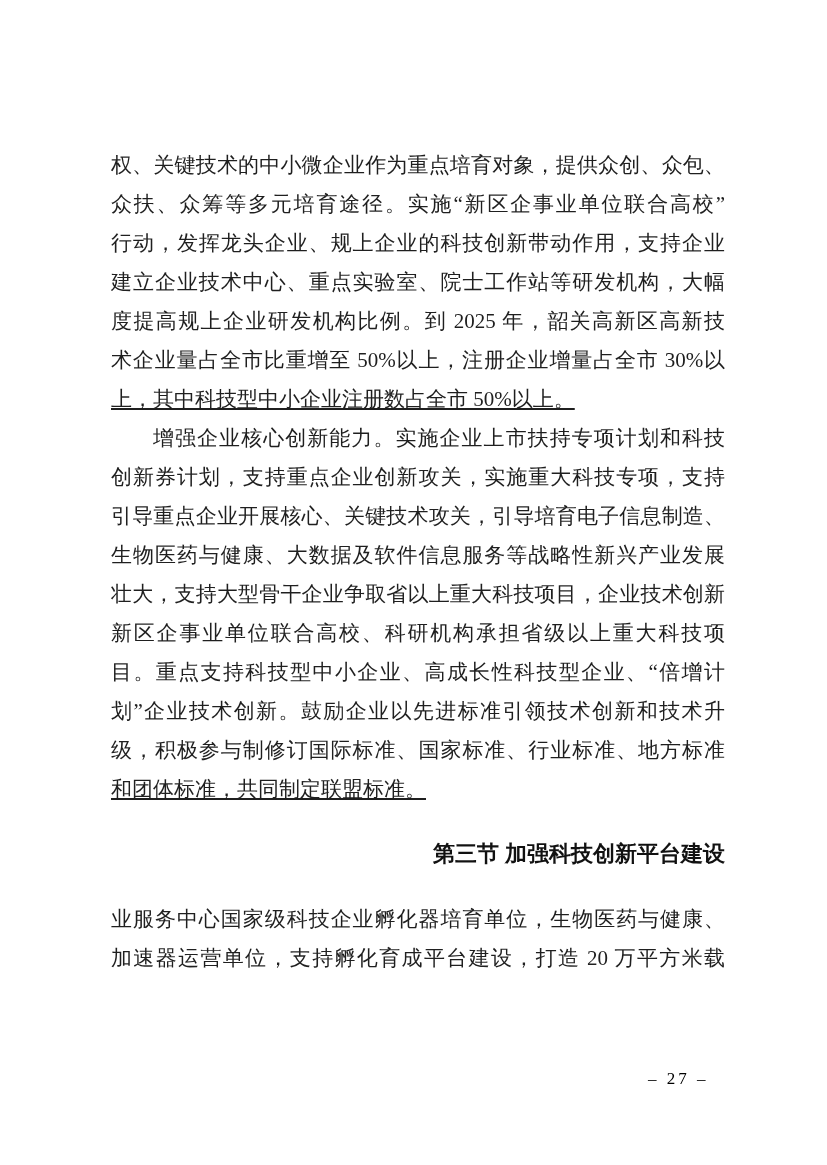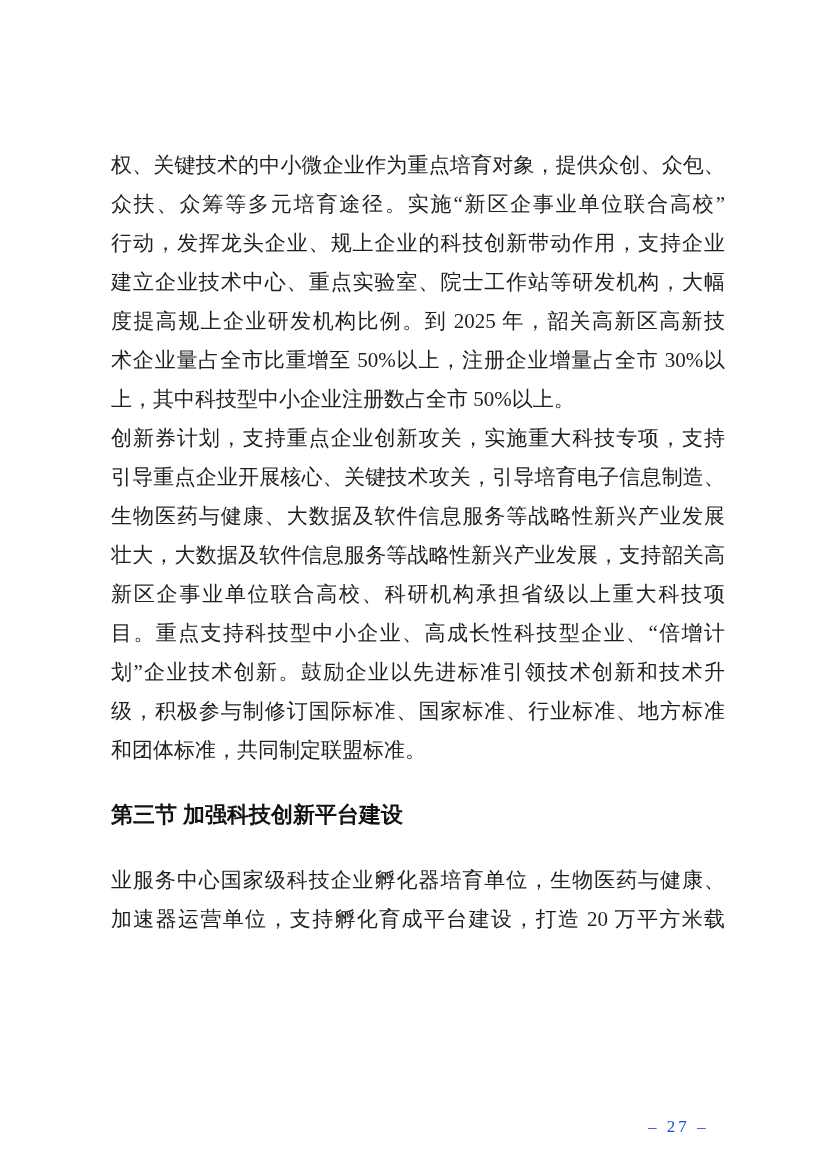--- a/index.html
+++ b/index.html
@@ -29,65 +29,67 @@
   .line {
     height: 39px;
     white-space: nowrap;
     text-align: justify;
     text-align-last: justify;
     text-justify: inter-character;
     overflow: hidden;
   }
   .line.end {
     text-align-last: left;
+    text-decoration: underline;
   }
   .line.first {
     text-indent: 42px;
   }
   .section-heading {
     font-family: "Liberation Sans", "DejaVu Sans", sans-serif;
     font-weight: bold;
     font-size: 22px;
     color: #111111;
-    text-align: left;
+    text-align: right;
     line-height: 39px;
     margin-top: 25px;
     margin-bottom: 27px;
   }
   .page-number {
     position: absolute;
     left: 648px;
-    top: 1117px;
+    top: 1069px;
     font-size: 17px;
     letter-spacing: 3px;
-    color: #1d4ed8;
+    color: #000000;
     font-family: "Liberation Serif", "DejaVu Serif", serif;
   }
 </style>
 </head>
 <body>
 
 <div class="page">
   <div class="content">
 
     <div class="para">
       <div class="line">权、关键技术的中小微企业作为重点培育对象，提供众创、众包、</div>
       <div class="line">众扶、众筹等多元培育途径。实施“新区企事业单位联合高校”</div>
       <div class="line">行动，发挥龙头企业、规上企业的科技创新带动作用，支持企业</div>
       <div class="line">建立企业技术中心、重点实验室、院士工作站等研发机构，大幅</div>
       <div class="line">度提高规上企业研发机构比例。到 2025 年，韶关高新区高新技</div>
       <div class="line">术企业量占全市比重增至 50%以上，注册企业增量占全市 30%以</div>
       <div class="line end">上，其中科技型中小企业注册数占全市 50%以上。</div>
     </div>
 
     <div class="para">
+      <div class="line first">增强企业核心创新能力。实施企业上市扶持专项计划和科技</div>
       <div class="line">创新券计划，支持重点企业创新攻关，实施重大科技专项，支持</div>
       <div class="line">引导重点企业开展核心、关键技术攻关，引导培育电子信息制造、</div>
       <div class="line">生物医药与健康、大数据及软件信息服务等战略性新兴产业发展</div>
-      <div class="line">壮大，大数据及软件信息服务等战略性新兴产业发展，支持韶关高</div>
+      <div class="line">壮大，支持大型骨干企业争取省以上重大科技项目，企业技术创新</div>
       <div class="line">新区企事业单位联合高校、科研机构承担省级以上重大科技项</div>
       <div class="line">目。重点支持科技型中小企业、高成长性科技型企业、“倍增计</div>
       <div class="line">划”企业技术创新。鼓励企业以先进标准引领技术创新和技术升</div>
       <div class="line">级，积极参与制修订国际标准、国家标准、行业标准、地方标准</div>
       <div class="line end">和团体标准，共同制定联盟标准。</div>
     </div>
 
     <div class="section-heading">第三节 加强科技创新平台建设</div>
 
     <div class="para">

